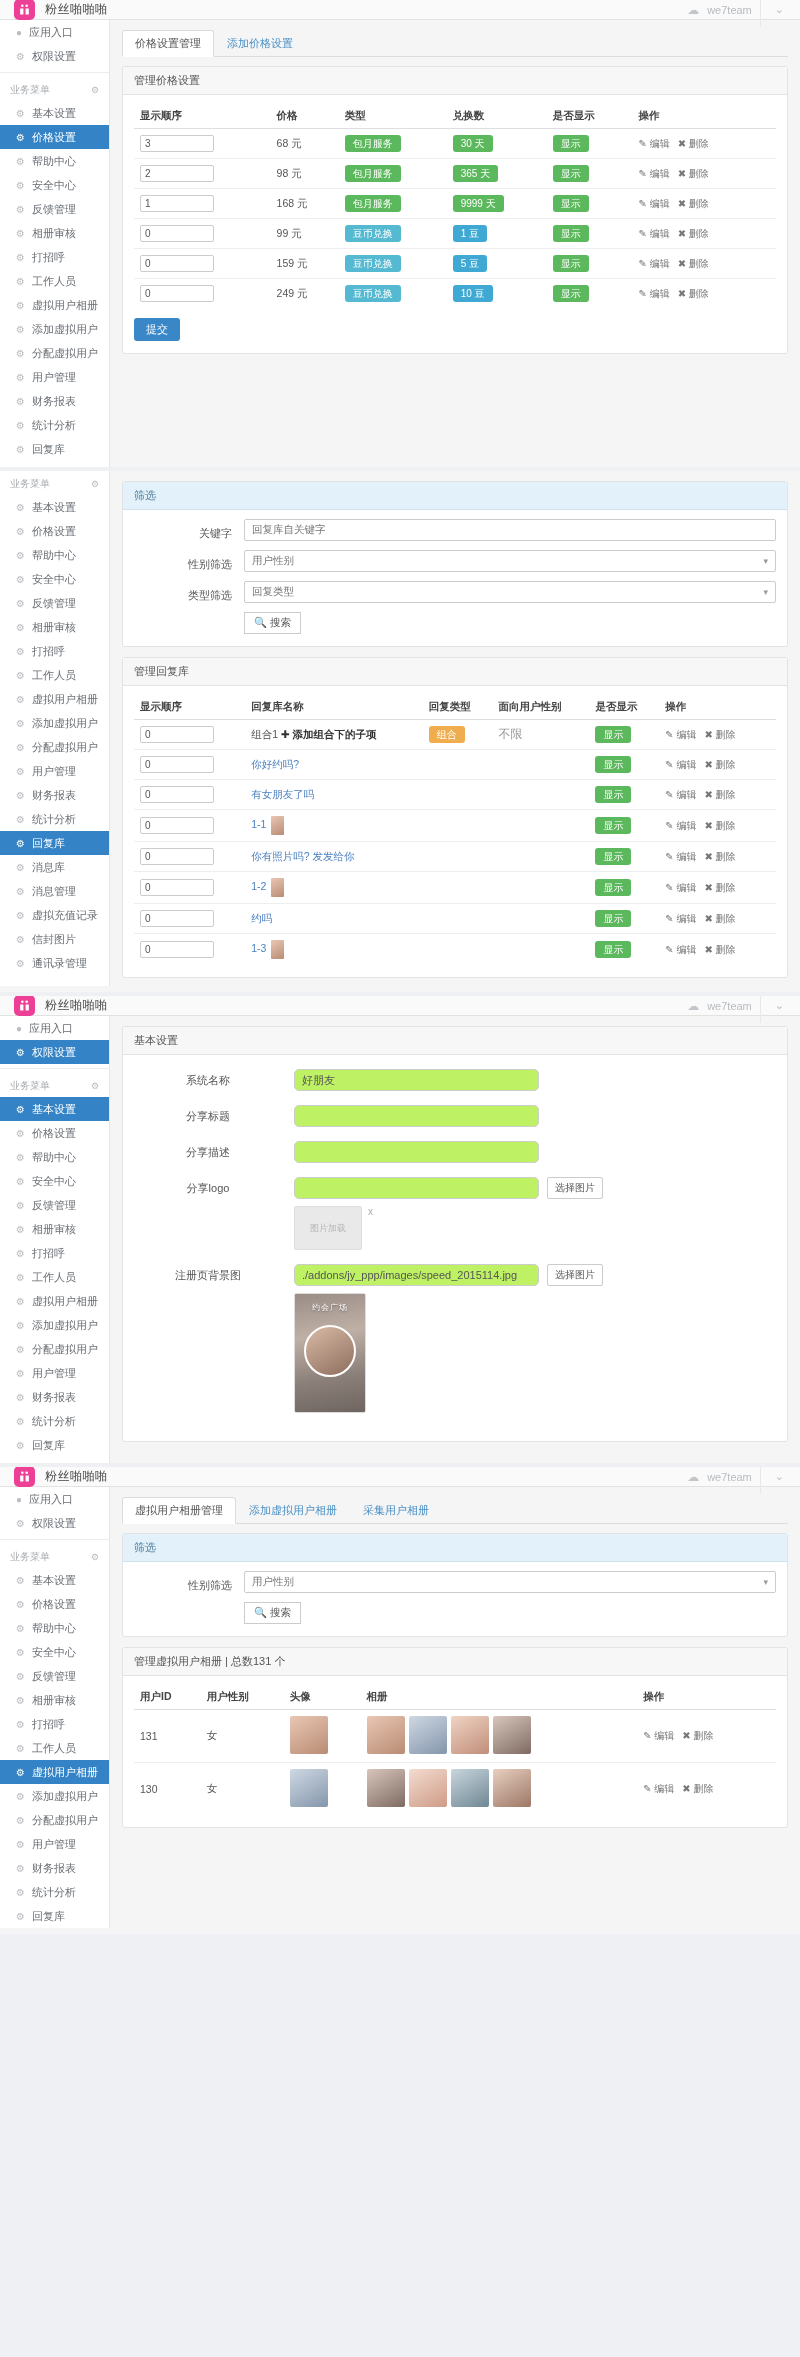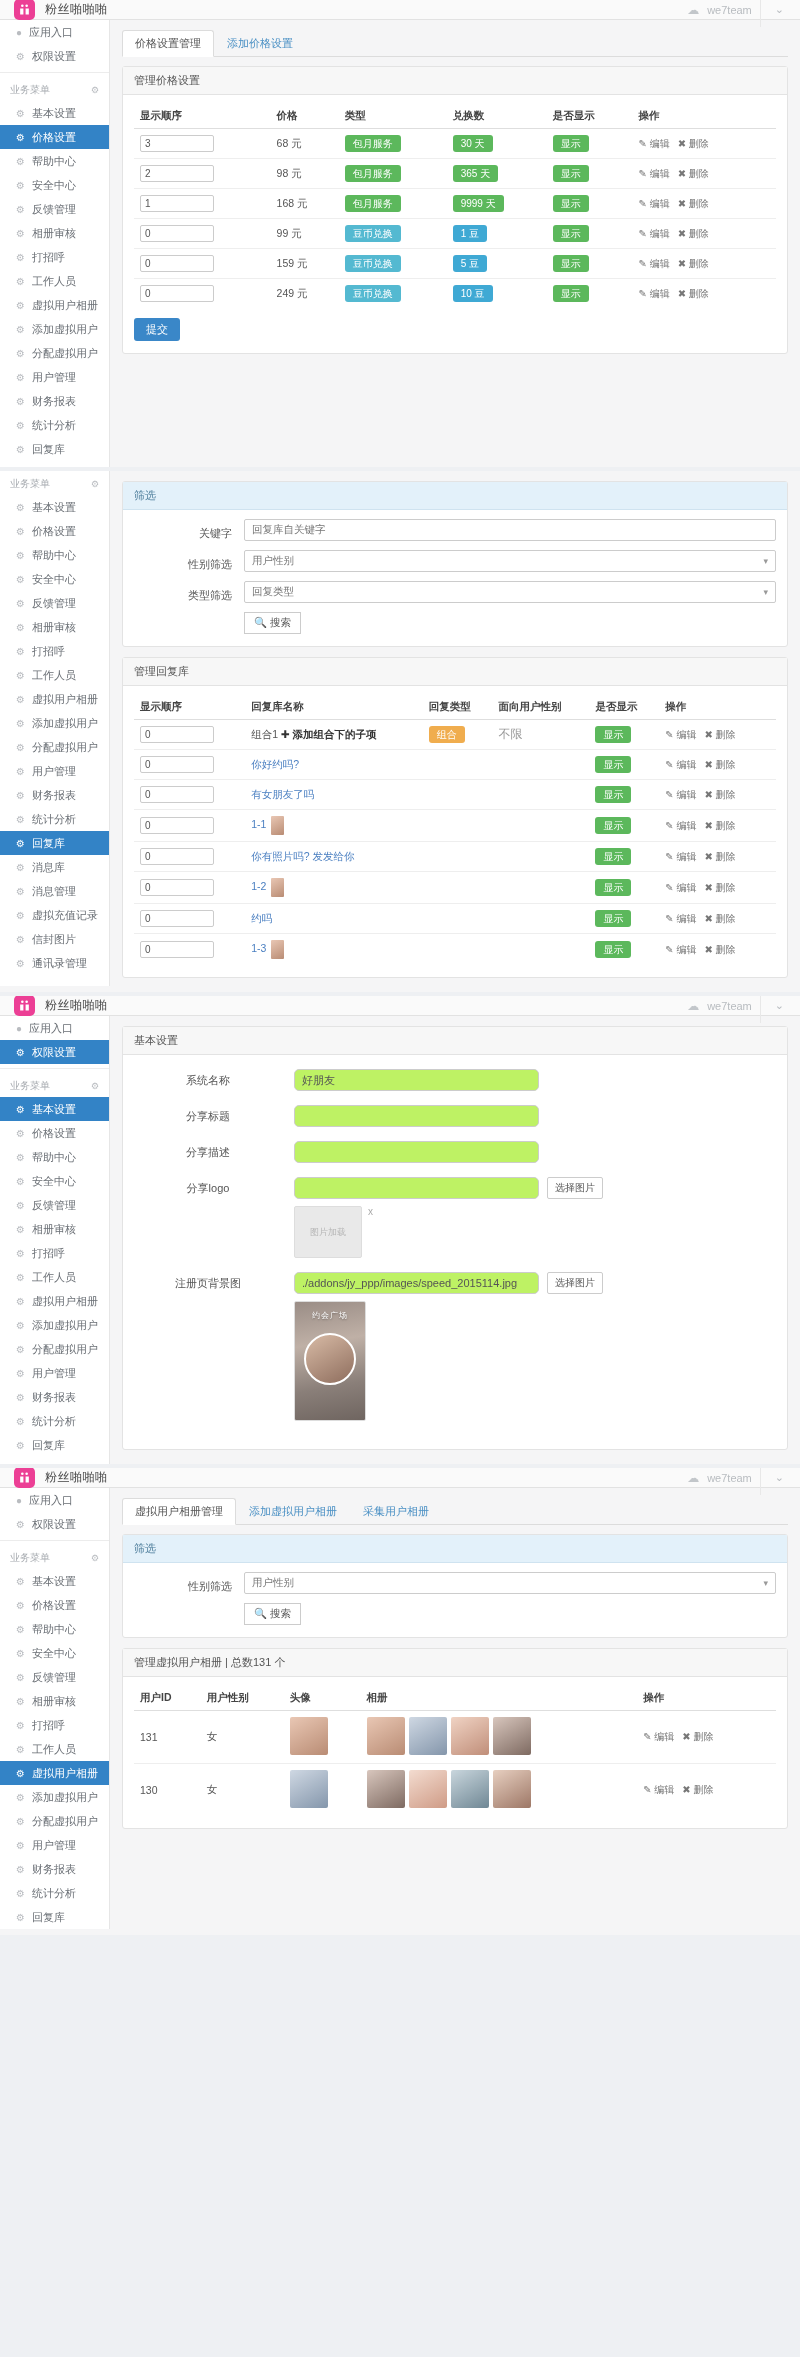--- a/index.html
+++ b/index.html
@@ -98,21 +98,21 @@
   .fselect .caret { color: #999; font-size: 9px; }
 
   
   .brow { display: flex; align-items: flex-start; margin-bottom: 14px; }
   .blabel { width: 160px; text-align: center; padding-right: 12px; font-size: 11px; color: #555; padding-top: 4px; }
   .binput { width: 245px; height: 22px; border: 1px solid #ccc; border-radius: 5px; background: #bef264;
     font-size: 11px; padding: 0 7px; color: #555; display: flex; align-items: center; }
   .file-btn { margin-left: 8px; border: 1px solid #ccc; background: #fff; border-radius: 2px;
     font-size: 10px; padding: 3px 7px; color: #555; cursor: pointer; }
   .thumb-box { margin-top: 7px; margin-left: 0; position: relative; display: inline-block; }
-  .thumb-gray { width: 68px; height: 52px; background: #e9e9e9; border: 1px solid #ddd; border-radius: 2px;
+  .thumb-gray { width: 68px; height: 44px; background: #e9e9e9; border: 1px solid #ddd; border-radius: 2px;
     display: flex; align-items: center; justify-content: center; color: #b6b6b6; font-size: 9px; }
   .thumb-x { position: absolute; right: -11px; top: 0; color: #aaa; font-size: 10px; cursor: pointer; }
   .cover-img { width: 72px; height: 120px; border: 1px solid #ddd; border-radius: 2px;
     background: linear-gradient(170deg,#9a8d86 0%, #bfb0a6 35%, #8a7f79 70%, #6f6560 100%);
     position: relative; overflow: hidden; }
   .cover-img .ring { position: absolute; left: 50%; top: 48%; transform: translate(-50%,-50%);
     width: 52px; height: 52px; border-radius: 50%; border: 2px solid #fff;
     background: linear-gradient(150deg,#d8bba6,#8e6d5d); }
   .cover-img .ctxt { position: absolute; top: 8px; left: 0; right: 0; text-align: center;
     color: #fff; font-size: 8px; letter-spacing: 1px; text-shadow: 0 1px 2px rgba(0,0,0,.4); }

